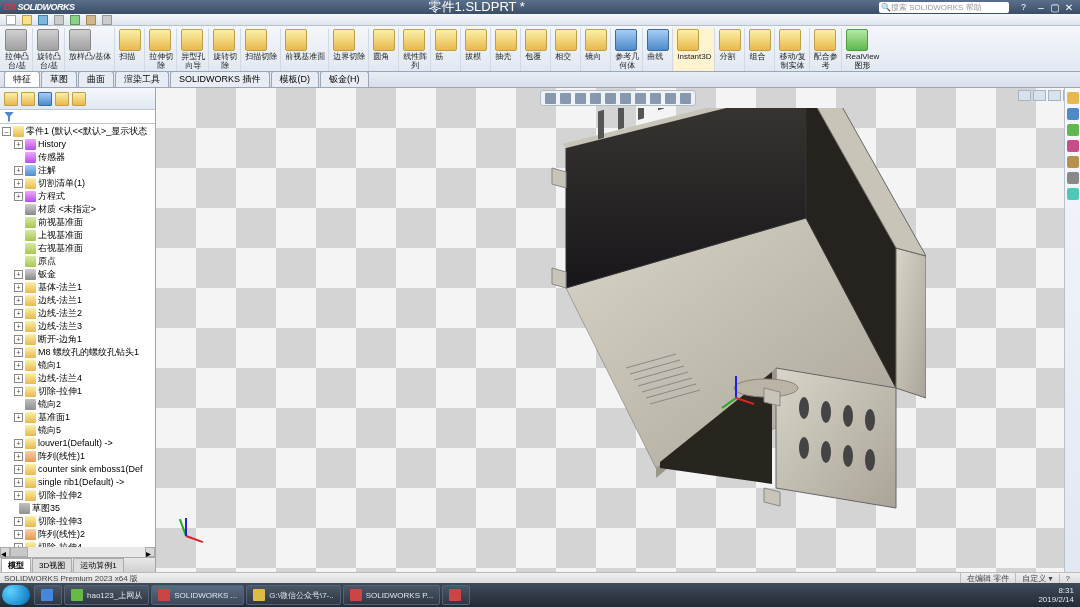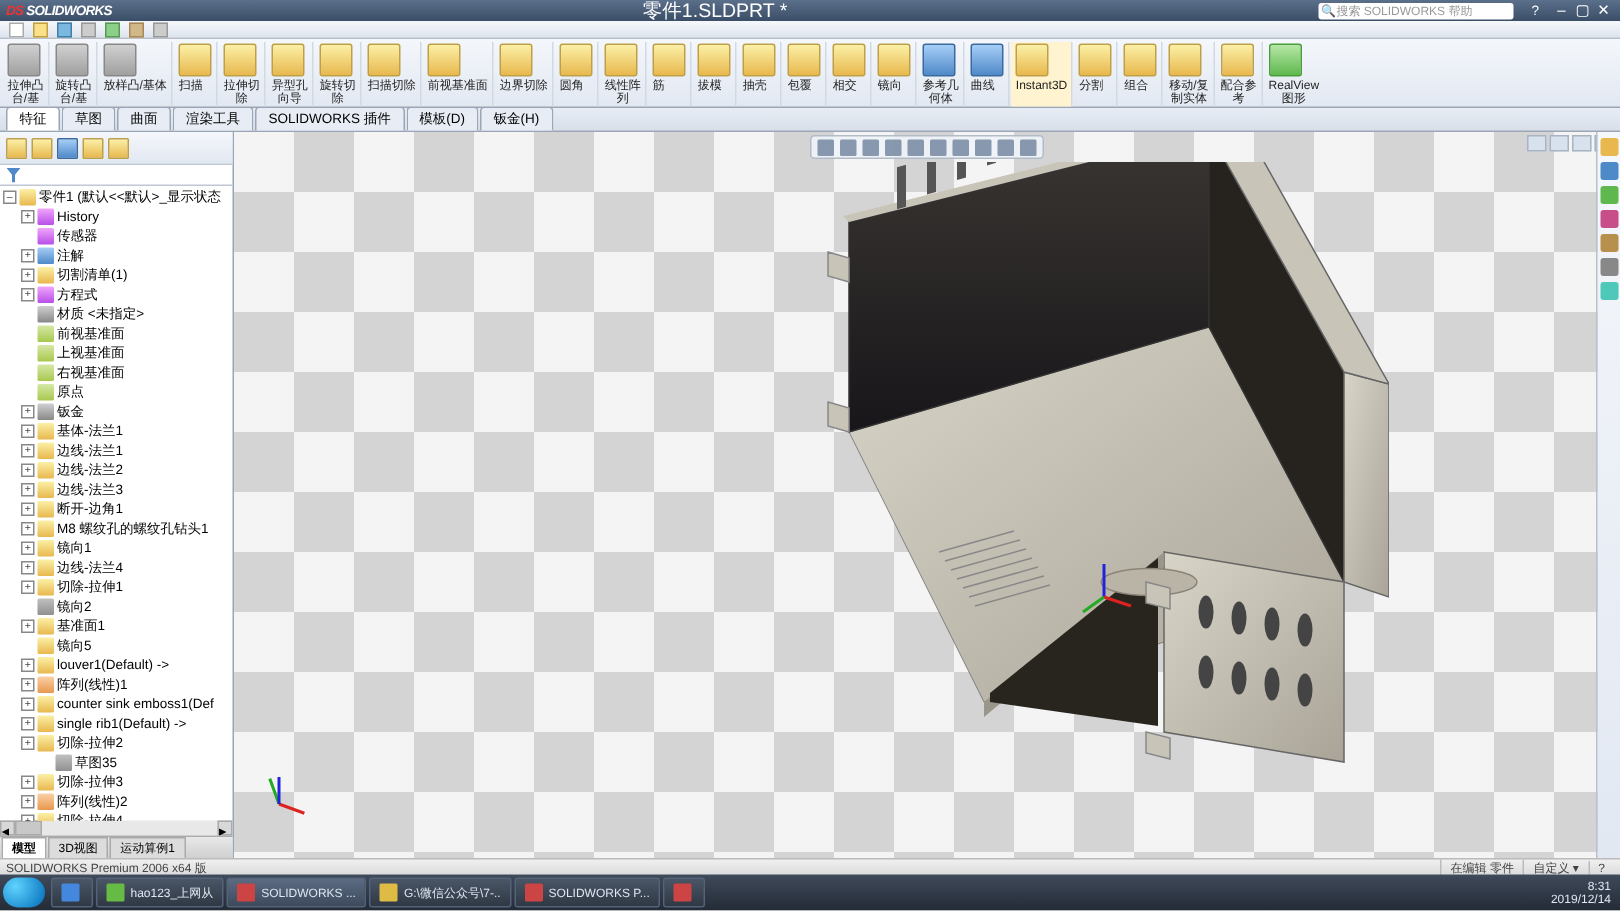--- a/index.html
+++ b/index.html
@@ -290,21 +290,21 @@
         <div class="tree-item child"><span class="exp">+</span><span class="ic feat"></span>边线-法兰4</div>
         <div class="tree-item child"><span class="exp">+</span><span class="ic feat"></span>切除-拉伸1</div>
         <div class="tree-item child"><span class="noexp"></span><span class="ic sketch"></span>镜向2</div>
         <div class="tree-item child"><span class="exp">+</span><span class="ic feat"></span>基准面1</div>
         <div class="tree-item child"><span class="noexp"></span><span class="ic feat"></span>镜向5</div>
         <div class="tree-item child"><span class="exp">+</span><span class="ic feat"></span>louver1(Default) -&gt;</div>
         <div class="tree-item child"><span class="exp">+</span><span class="ic pat"></span>阵列(线性)1</div>
         <div class="tree-item child"><span class="exp">+</span><span class="ic feat"></span>counter sink emboss1(Def</div>
         <div class="tree-item child"><span class="exp">+</span><span class="ic feat"></span>single rib1(Default) -&gt;</div>
         <div class="tree-item child"><span class="exp">+</span><span class="ic feat"></span>切除-拉伸2</div>
-        <div class="tree-item child " style="padding-left: 26px;"><span class="noexp"></span><span class="ic sketch"></span>草图35</div>
+        <div class="tree-item child " style="padding-left: 8px;"><span class="noexp"></span><span class="ic sketch"></span>草图35</div>
         <div class="tree-item child"><span class="exp">+</span><span class="ic feat"></span>切除-拉伸3</div>
         <div class="tree-item child"><span class="exp">+</span><span class="ic pat"></span>阵列(线性)2</div>
         <div class="tree-item child"><span class="exp">+</span><span class="ic feat"></span>切除-拉伸4</div>
       </div>
     <div class="tree-scroll">
       <div class="arr">◂</div>
         <div class="thumb"></div>
         <div class="sp"></div>
         <div class="arr">▸</div>
     </div>
@@ -416,21 +416,21 @@
       <span class="i3"></span>
       <span class="i4"></span>
       <span class="i5"></span>
       <span class="i6"></span>
     </div>
   </div>
 
 </div>
 
 <div class="statusbar">
-  <span>SOLIDWORKS Premium 2006 x64 版</span>
+  <span>SOLIDWORKS Premium 2023 x64 版</span>
   <span class="sp"></span>
   <span class="cell">在编辑 零件</span>
   <span class="cell">自定义  ▾</span>
   <span class="cell">?</span>
 </div>
 
 <div class="wintaskbar">
   <div class="start"></div>
   <div id="tbapps" style="display:flex">
       <div class="app">
@@ -452,15 +452,15 @@
         <span class="ai "></span>
         <span>SOLIDWORKS P...</span>
       </div>
       <div class="app">
         <span class="ai "></span>
       </div>
     </div>
   <span class="sp"></span>
   <div class="tray">
     <div>8:31</div>
-    <div>2019/12/14</div>
+    <div>2019/2/14</div>
   </div>
 </div>
 
 </body></html>

